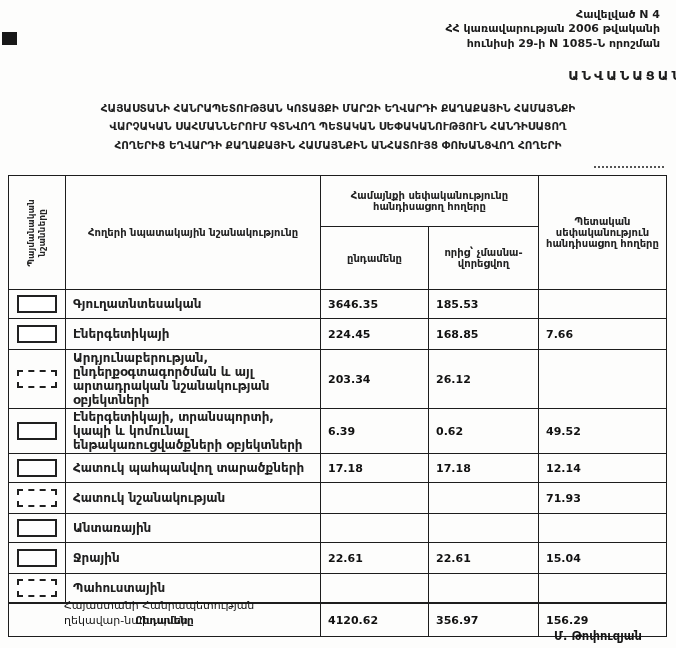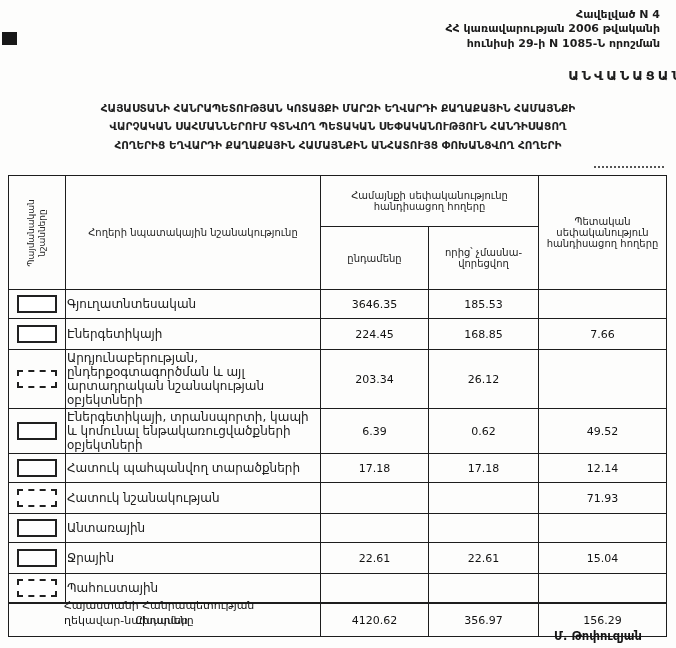--- a/index.html
+++ b/index.html
@@ -23,27 +23,27 @@
     font-size:10.5px;font-weight:bold;line-height:1.75;color:#222;
   }
   .dots-artifact{
     position:absolute;top:166px;left:594px;width:70px;border-top:2px dotted #555;
   }
   table.main{
     position:absolute;left:8px;top:175px;width:658px;
     border-collapse:collapse;table-layout:fixed;
   }
   table.main td,table.main th{
-    border:1.5px solid #1d1d1d;padding:1px 1px;vertical-align:middle;
-    font-weight:normal;overflow:hidden;
+    border:1.5px solid #1d1d1d;padding:1px 7px;vertical-align:middle;
+    font-weight:bold;overflow:hidden;
   }
   .ch{font-size:10px;text-align:center;color:#232323;}
   .c-sign{width:57px;position:relative;}
   .c-label{width:255px;font-size:12px;text-align:left;padding-left:5px;color:#202020;}
-  .c-num{width:108px;font-size:11px;text-align:center;color:#111;}
+  .c-num{width:108px;font-size:11px;text-align:left;color:#111;}
   .c-num2{width:110px;}
   .c-state{width:128px;}
   .dash-l{border-left-style:dotted !important;border-left-width:1.5px !important;}
   .vert-wrap{position:relative;height:100%;}
   .vert{
     position:absolute;left:50%;top:50%;
     transform:translate(-50%,-50%) rotate(-90deg);
     width:98px;text-align:center;font-size:9px;line-height:1.25;color:#262626;
   }
   .box{width:36px;height:14px;border:2px solid #202020;margin:0 auto;background:#fff;}

